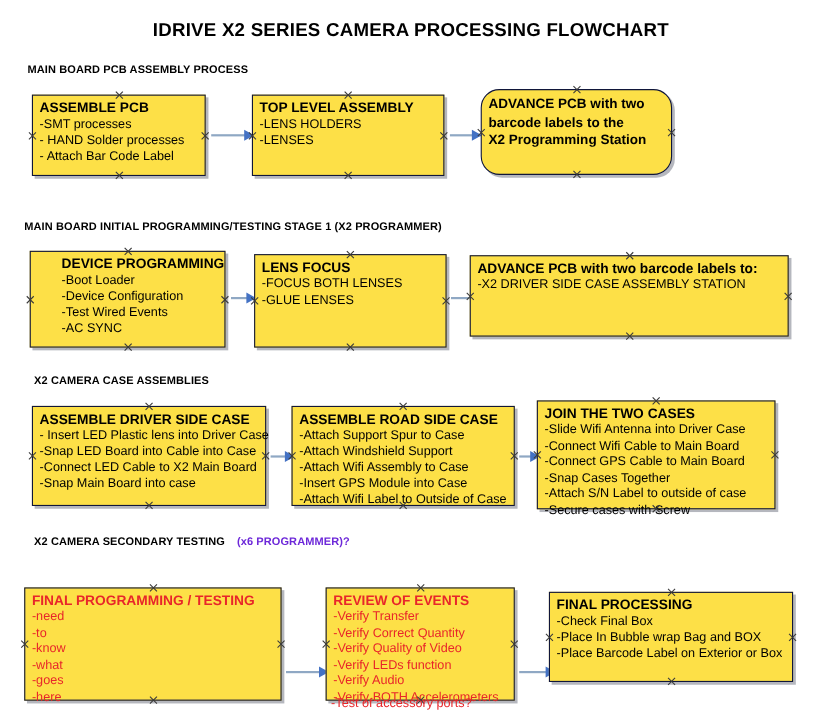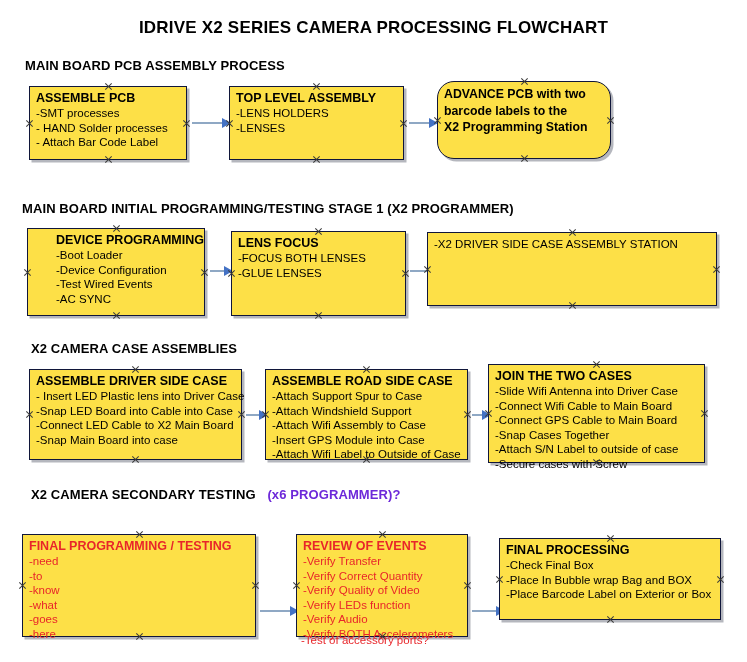--- a/index.html
+++ b/index.html
@@ -29,21 +29,21 @@
     width: 747px;
     text-align: center;
     font-size: 17px;
     font-weight: bold;
     letter-spacing: 0.2px;
     color: #000;
   }
 
   .section-header {
     position: absolute;
-    font-size: 13px;
+    font-size: 10px;
     font-weight: bold;
     color: #000;
     white-space: nowrap;
     letter-spacing: 0.1px;
   }
   .section-header .accent {
     color: #6d28d9;
   }
 
   
@@ -205,20 +205,21 @@
     <span class="handle h-bottom"></span>
     <span class="handle h-left"></span>
     <span class="handle h-right"></span>
   </div>
 
   <div class="conn" style="left:410px; top:270px; width:28px;">
     <span class="arrow"></span>
   </div>
 
   <div class="node" style="left:427px; top:232px; width:290px; height:74px;">
+    <div class="node-title">ADVANCE PCB with two barcode labels to:</div>
     <div class="node-line">-X2 DRIVER  SIDE  CASE  ASSEMBLY STATION</div>
     <span class="handle h-top"></span>
     <span class="handle h-bottom"></span>
     <span class="handle h-left"></span>
     <span class="handle h-right"></span>
   </div>
 
   <div class="section-header" style="left:31px; top:341px;">
     <span>X2 CAMERA CASE ASSEMBLIES</span>
   </div>

